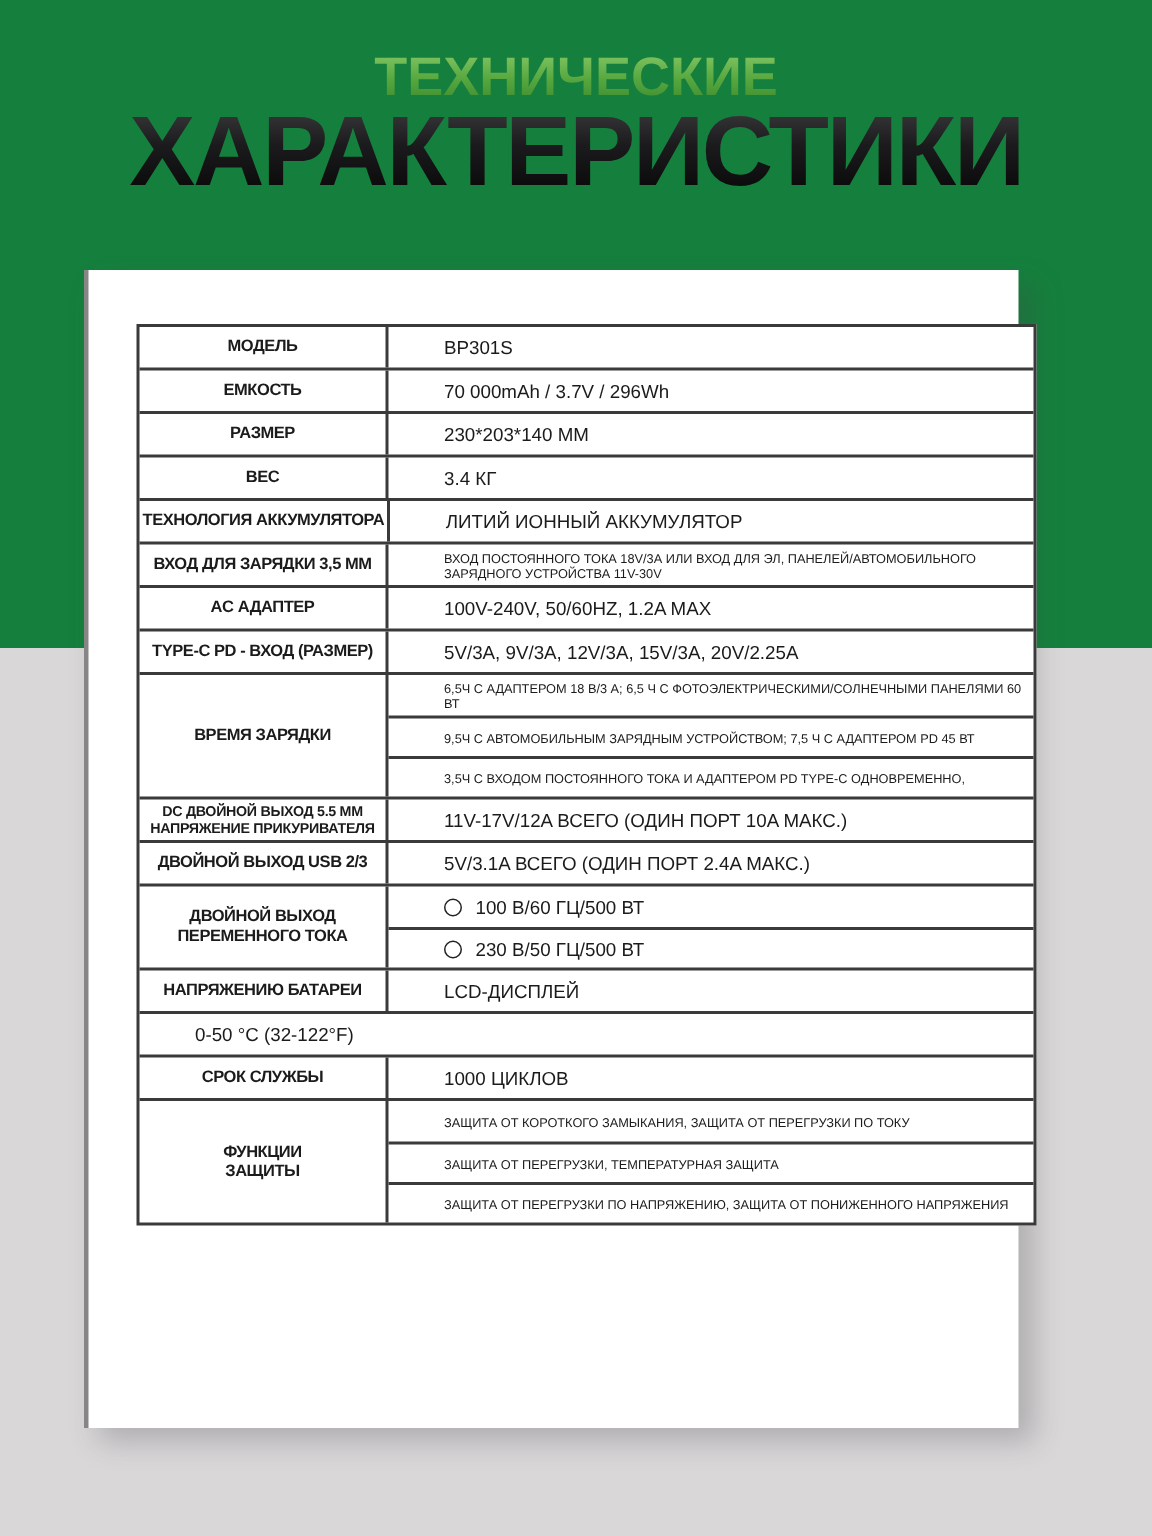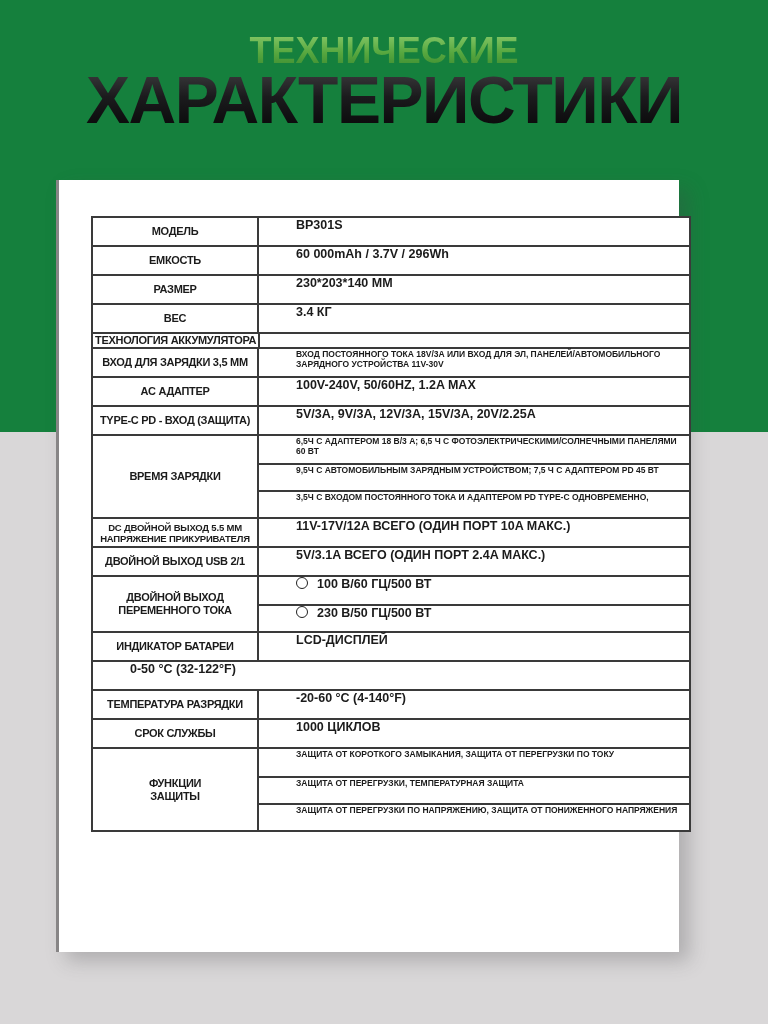--- a/index.html
+++ b/index.html
@@ -24,22 +24,22 @@
   .spec-table{position:absolute;left:32px;top:36px;width:600px;border:2px solid #3a3a3a;
               box-sizing:border-box;background:#fff;}
   .row{display:flex;border-top:2px solid #3a3a3a;}
   .row:first-child{border-top:none;}
   .cell-label{flex:0 0 166px;border-right:2px solid #3a3a3a;display:flex;flex-direction:column;
               align-items:center;justify-content:center;text-align:center;font-weight:bold;
               font-size:11px;line-height:13px;letter-spacing:-0.3px;color:#1b1b1b;
               padding:0 2px;box-sizing:border-box;white-space:nowrap;}
   .cell-label.small{font-size:9.5px;line-height:11px;letter-spacing:-0.2px;}
   .cells{flex:1;display:flex;flex-direction:column;min-width:0;}
-  .cell-value{min-height:27px;display:flex;padding:0 8px 0 37px;
-              border-top:2px solid #3a3a3a;box-sizing:border-box;font-weight:bold;color:#1b1b1b;}
+  .cell-value{min-height:27px;display:flex;align-items:center;padding:0 8px 0 37px;
+              border-top:2px solid #3a3a3a;box-sizing:border-box;font-weight:normal;color:#1b1b1b;}
   .cell-value:first-child{border-top:none;}
   .cell-value.normal{font-size:12.5px;}
   .cell-value.small{font-size:8.5px;line-height:10px;}
   .cell-value.bullet{font-size:12.5px;}
   .bullet-dot{width:12px;height:12px;border:1.5px solid #222;border-radius:50%;
               margin-right:9px;flex:0 0 auto;box-sizing:border-box;background:#fff;}
   .vtext{display:block;min-width:0;}
 </style>
 </head>
 <body>
@@ -59,21 +59,21 @@
               <span class="vtext">BP301S</span>
             </div>
           </div>
         </div>
         <div class="row">
           <div class="cell-label">
             <div class="lab-line">ЕМКОСТЬ</div>
           </div>
           <div class="cells">
             <div class="cell-value normal">
-              <span class="vtext">60 000mAh / 3.7V / 296Wh</span>
+              <span class="vtext">70 000mAh / 3.7V / 296Wh</span>
             </div>
           </div>
         </div>
         <div class="row">
           <div class="cell-label">
             <div class="lab-line">РАЗМЕР</div>
           </div>
           <div class="cells">
             <div class="cell-value normal">
               <span class="vtext">230*203*140 ММ</span>
@@ -87,20 +87,25 @@
           <div class="cells">
             <div class="cell-value normal">
               <span class="vtext">3.4 КГ</span>
             </div>
           </div>
         </div>
         <div class="row">
           <div class="cell-label">
             <div class="lab-line">ТЕХНОЛОГИЯ АККУМУЛЯТОРА</div>
           </div>
+          <div class="cells">
+            <div class="cell-value normal">
+              <span class="vtext">ЛИТИЙ ИОННЫЙ АККУМУЛЯТОР</span>
+            </div>
+          </div>
         </div>
         <div class="row">
           <div class="cell-label">
             <div class="lab-line">ВХОД ДЛЯ ЗАРЯДКИ 3,5 ММ</div>
           </div>
           <div class="cells">
             <div class="cell-value small">
               <span class="vtext">ВХОД ПОСТОЯННОГО ТОКА 18V/3А ИЛИ ВХОД ДЛЯ ЭЛ, ПАНЕЛЕЙ/АВТОМОБИЛЬНОГО ЗАРЯДНОГО УСТРОЙСТВА 11V-30V</span>
             </div>
           </div>
@@ -110,21 +115,21 @@
             <div class="lab-line">AC АДАПТЕР</div>
           </div>
           <div class="cells">
             <div class="cell-value normal">
               <span class="vtext">100V-240V, 50/60HZ, 1.2A MAX</span>
             </div>
           </div>
         </div>
         <div class="row">
           <div class="cell-label">
-            <div class="lab-line">TYPE-C PD - ВХОД (ЗАЩИТА)</div>
+            <div class="lab-line">TYPE-C PD - ВХОД (РАЗМЕР)</div>
           </div>
           <div class="cells">
             <div class="cell-value normal">
               <span class="vtext">5V/3A, 9V/3A, 12V/3A, 15V/3A, 20V/2.25A</span>
             </div>
           </div>
         </div>
         <div class="row">
           <div class="cell-label">
             <div class="lab-line">ВРЕМЯ ЗАРЯДКИ</div>
@@ -147,21 +152,21 @@
             <div class="lab-line">НАПРЯЖЕНИЕ ПРИКУРИВАТЕЛЯ</div>
           </div>
           <div class="cells">
             <div class="cell-value normal">
               <span class="vtext">11V-17V/12A ВСЕГО (ОДИН ПОРТ 10A МАКС.)</span>
             </div>
           </div>
         </div>
         <div class="row">
           <div class="cell-label">
-            <div class="lab-line">ДВОЙНОЙ ВЫХОД USB 2/1</div>
+            <div class="lab-line">ДВОЙНОЙ ВЫХОД USB 2/3</div>
           </div>
           <div class="cells">
             <div class="cell-value normal">
               <span class="vtext">5V/3.1A ВСЕГО (ОДИН ПОРТ 2.4A МАКС.)</span>
             </div>
           </div>
         </div>
         <div class="row">
           <div class="cell-label">
             <div class="lab-line">ДВОЙНОЙ ВЫХОД</div>
@@ -173,42 +178,32 @@
               <span class="vtext">100 В/60 ГЦ/500 ВТ</span>
             </div>
             <div class="cell-value bullet">
               <span class="bullet-dot"></span>
               <span class="vtext">230 В/50 ГЦ/500 ВТ</span>
             </div>
           </div>
         </div>
         <div class="row">
           <div class="cell-label">
-            <div class="lab-line">ИНДИКАТОР БАТАРЕИ</div>
+            <div class="lab-line">НАПРЯЖЕНИЮ БАТАРЕИ</div>
           </div>
           <div class="cells">
             <div class="cell-value normal">
               <span class="vtext">LCD-ДИСПЛЕЙ</span>
             </div>
           </div>
         </div>
         <div class="row">
           <div class="cells">
             <div class="cell-value normal">
               <span class="vtext">0-50 °C (32-122°F)</span>
-            </div>
-          </div>
-        </div>
-        <div class="row">
-          <div class="cell-label">
-            <div class="lab-line">ТЕМПЕРАТУРА РАЗРЯДКИ</div>
-          </div>
-          <div class="cells">
-            <div class="cell-value normal">
-              <span class="vtext">-20-60 °C (4-140°F)</span>
             </div>
           </div>
         </div>
         <div class="row">
           <div class="cell-label">
             <div class="lab-line">СРОК СЛУЖБЫ</div>
           </div>
           <div class="cells">
             <div class="cell-value normal">
               <span class="vtext">1000 ЦИКЛОВ</span>

